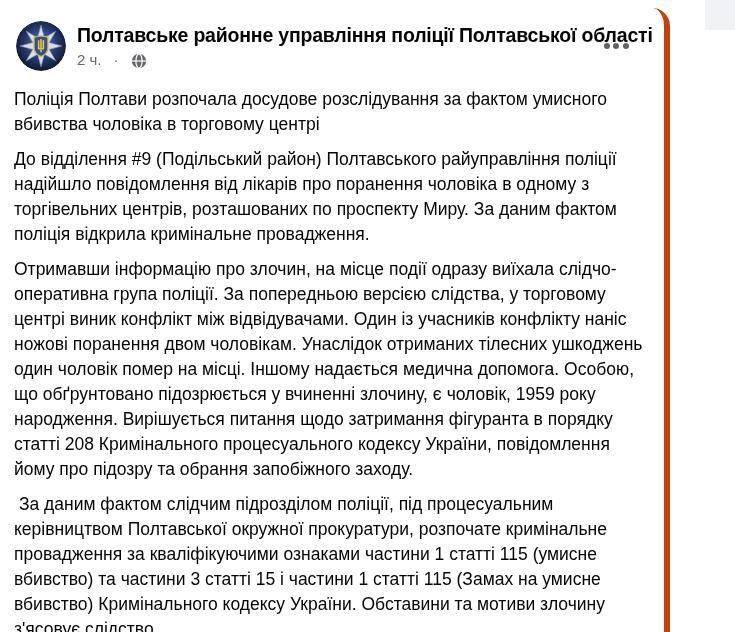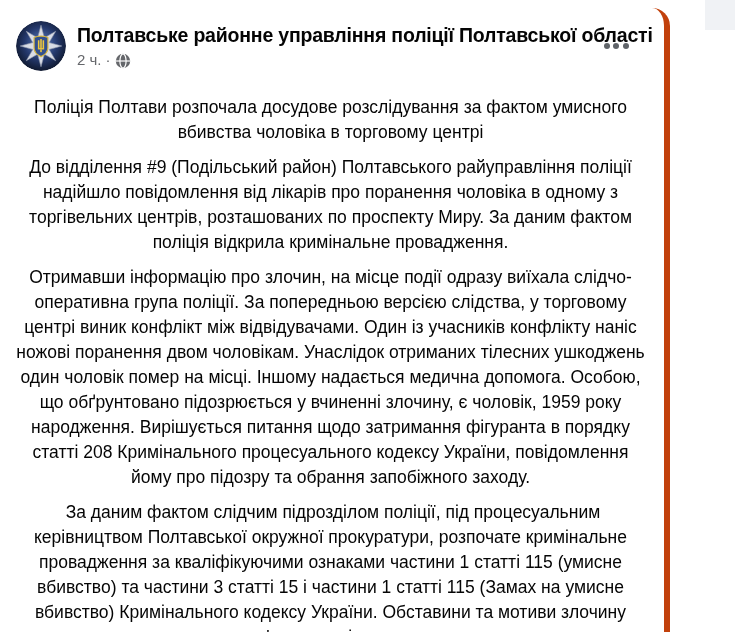--- a/index.html
+++ b/index.html
@@ -29,41 +29,41 @@
   }
   .avatar svg { display:block; width:50px; height:50px; }
 
   .header-info { margin-left:11px; padding-top:1px; min-width:0; }
   .author {
     display:block; font-size:19.5px; font-weight:700; letter-spacing:-0.2px;
     color:#050505; text-decoration:none; white-space:nowrap; line-height:1.35;
     cursor:pointer;
   }
   .meta {
-    margin-top:3px; display:flex; align-items:center; gap:4px;
+    margin-top:3px; display:flex; align-items:center; gap:12px;
     font-size:15px; color:#65676b; line-height:1.2;
   }
   .timestamp { color:#65676b; text-decoration:none; cursor:pointer; }
   .sep { color:#65676b; }
   .globe svg { display:block; width:16px; height:16px; margin-top:1px; }
 
   .menu-btn {
     position:absolute; top:24px; right:30px; width:36px; height:28px;
     display:flex; align-items:center; justify-content:center;
     border-radius:6px; cursor:pointer;
   }
   .dots { display:flex; gap:3.5px; }
   .dots i { display:block; width:6px; height:6px; border-radius:50%; background:#5f6368; }
 
   
   .post-body {
     padding:16px 17px 0 14px;
     font-size:17.5px; line-height:25px; color:#050505;
   }
-  .post-body p { margin:8px 0 10px 0; white-space:pre-wrap;text-align:center; }
+  .post-body p { margin:0 0 10px 0; white-space:pre-wrap; }
 </style>
 </head>
 <body>
 
 <div class="page">
   <div class="corner-patch"></div>
 
   <article class="card">
 
     <header class="post-header">

